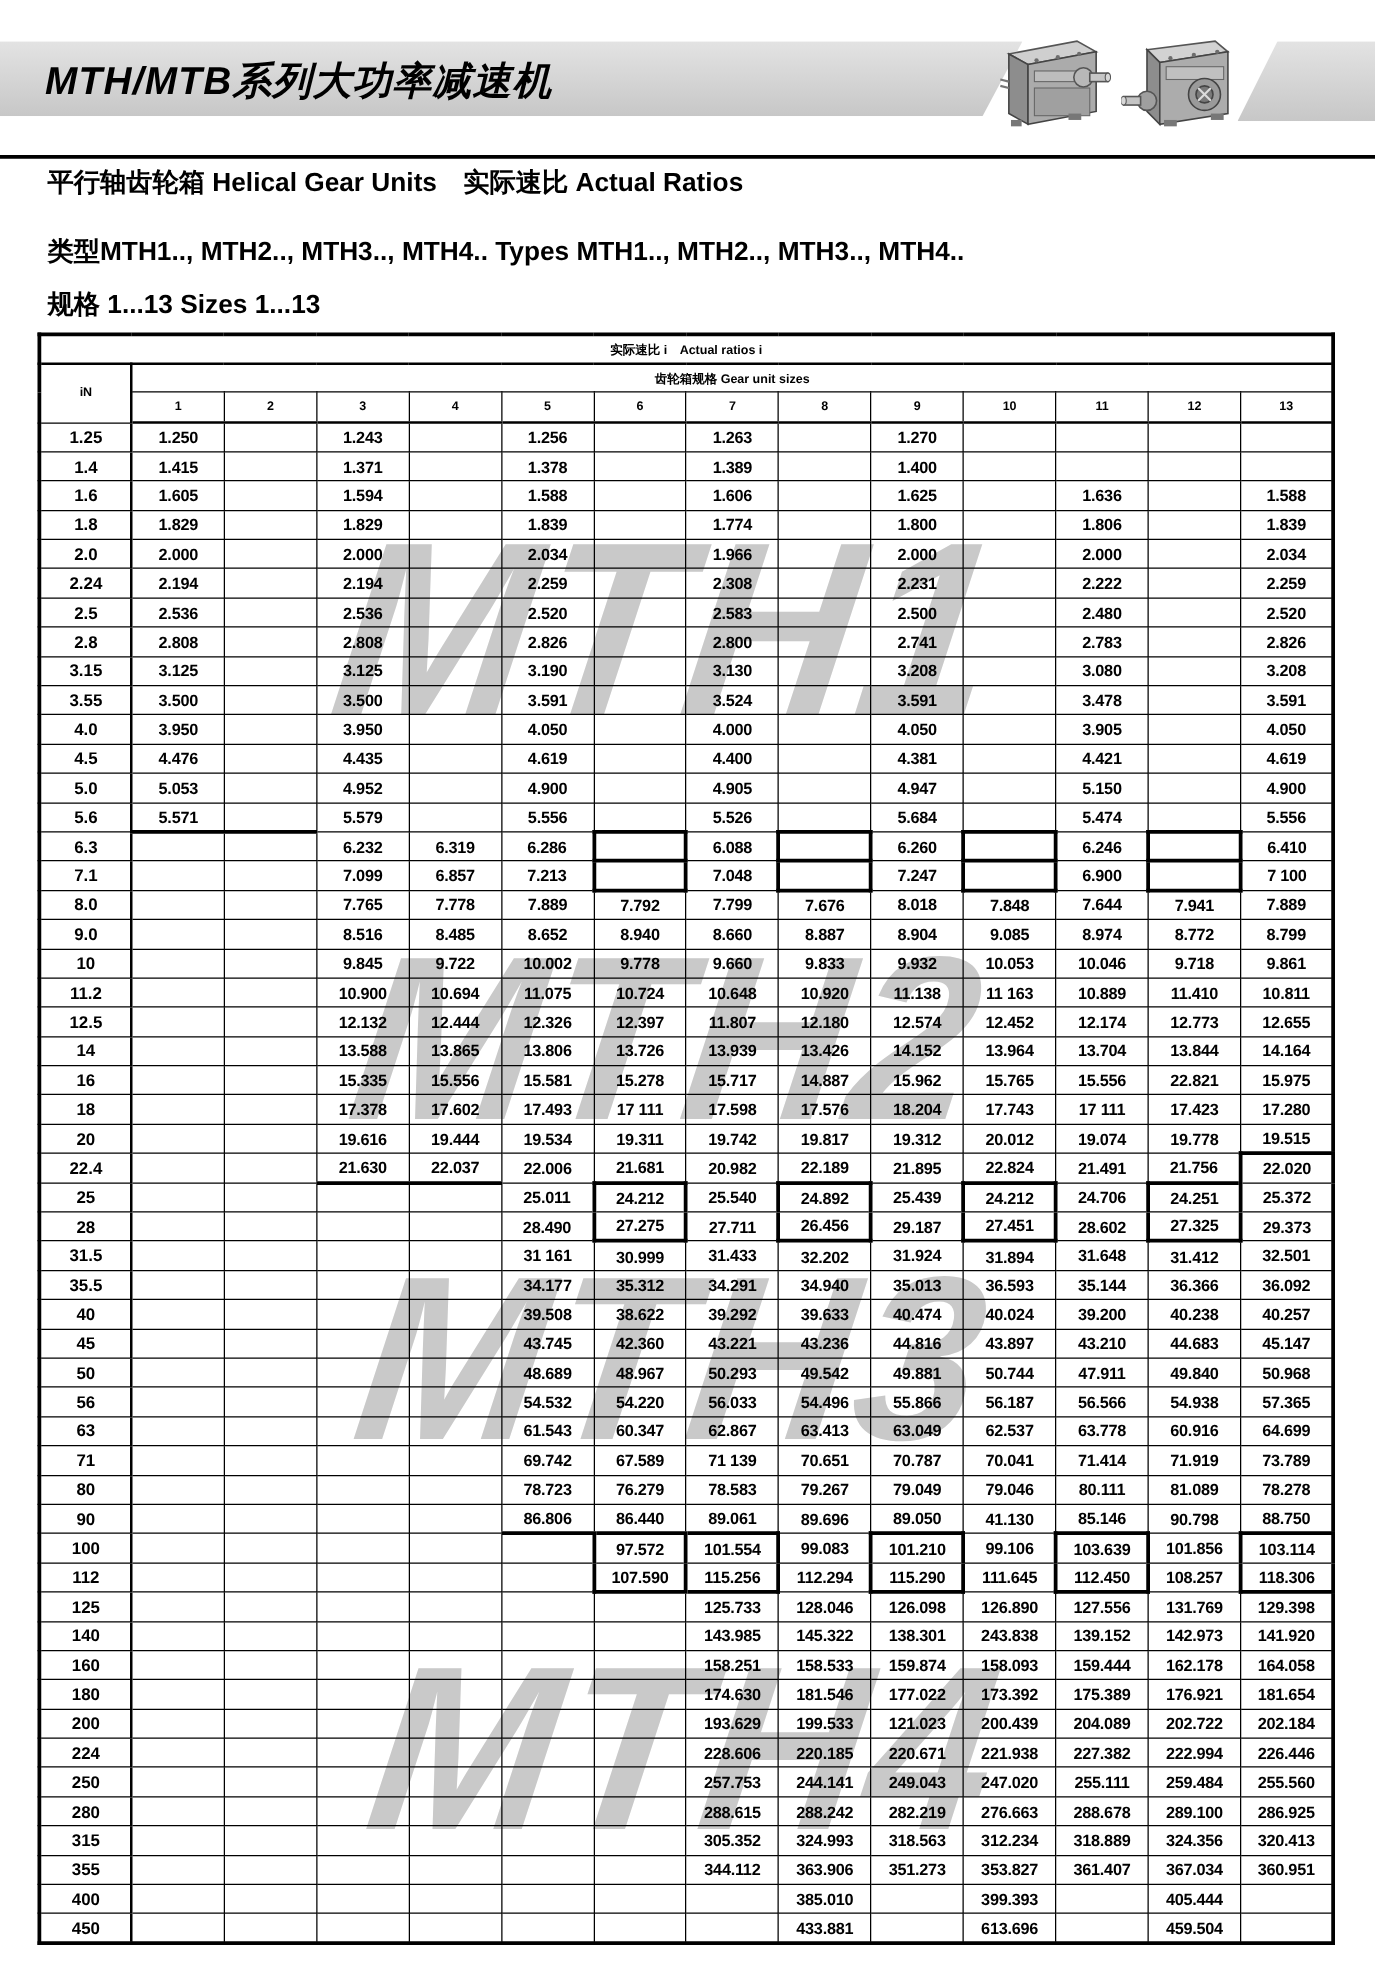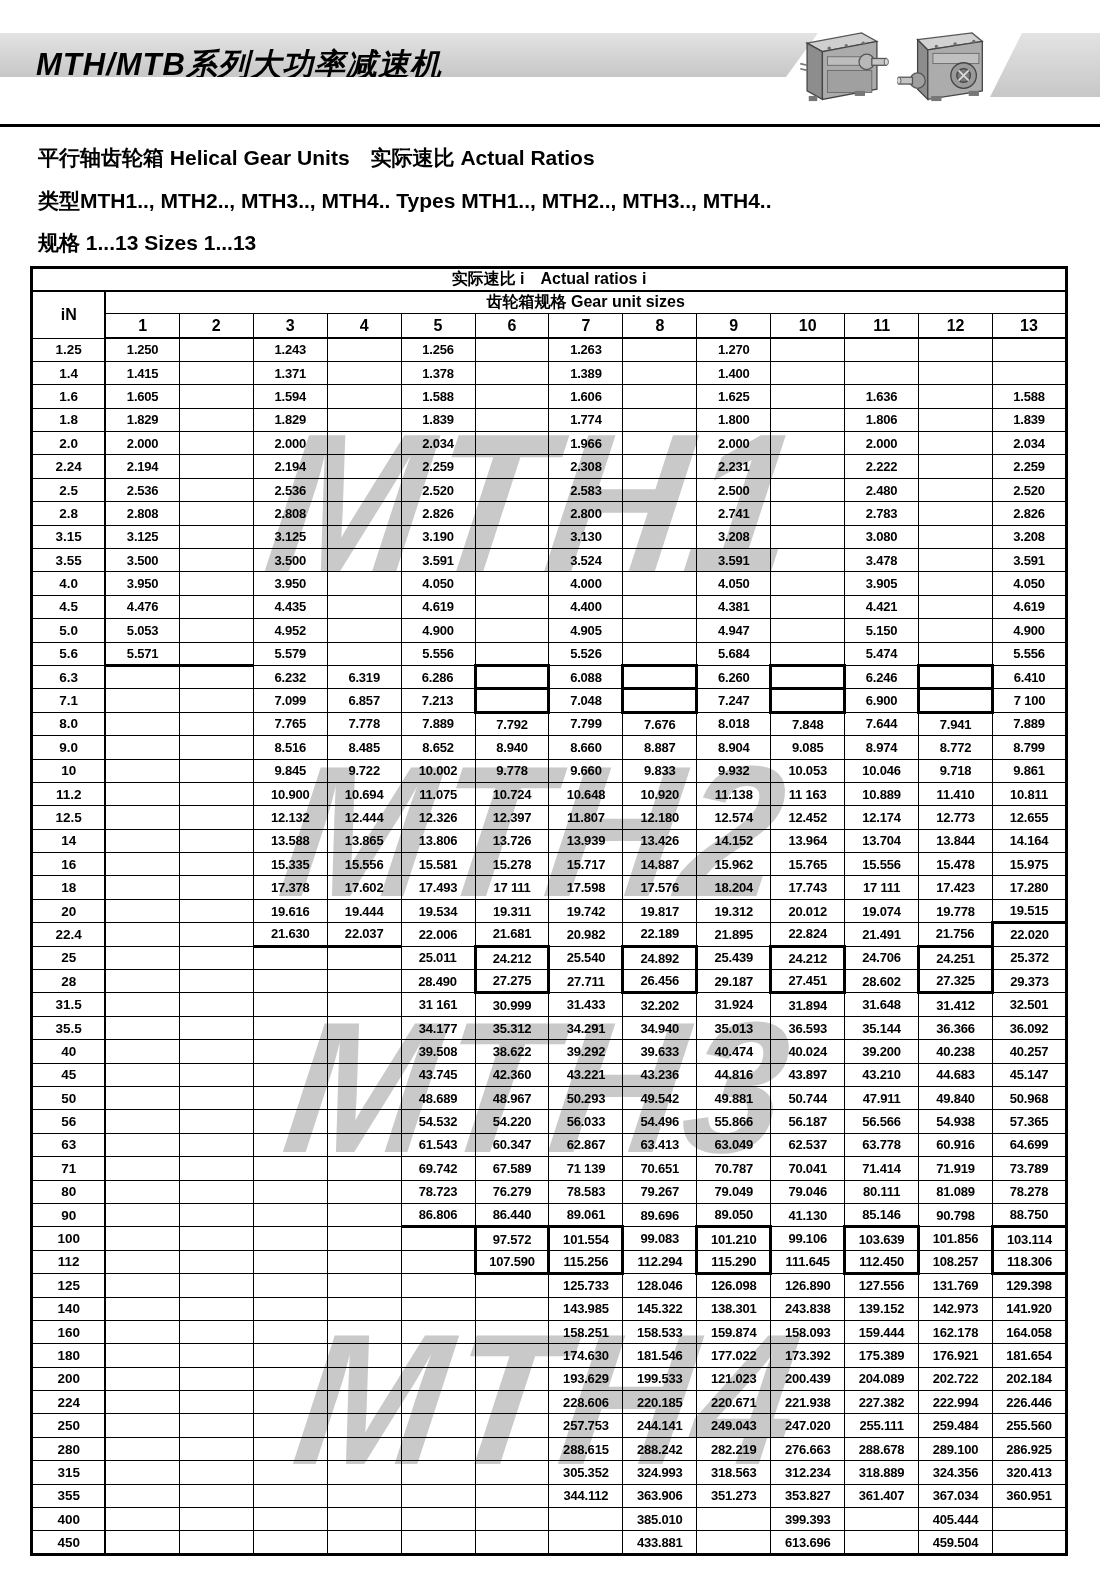--- a/index.html
+++ b/index.html
@@ -1,42 +1,42 @@
 <!DOCTYPE html>
 <html><head>
 <meta charset="utf-8">
 <style>
   html,body{margin:0;padding:0;background:#ffffff;}
   body{width:1100px;height:1583px;font-family:"Liberation Sans",sans-serif;color:#000;}
   .page{position:relative;width:1100px;height:1583px;background:#fff;overflow:hidden;}
 
   
   .banner{position:absolute;top:33px;left:0;width:1100px;height:64px;}
-  .band-left{position:absolute;left:0;top:0;width:818px;height:44px;
+  .band-left{position:absolute;left:0;top:0;width:818px;height:60px;
     background:linear-gradient(180deg,#e3e3e3 0%,#c7c7c7 100%);
     clip-path:polygon(0 0,100% 0,calc(100% - 32px) 100%,0 100%);}
   .banner-title{font-size:31px;font-weight:bold;font-style:italic;line-height:64px;
     padding-left:36px;letter-spacing:1px;white-space:nowrap;}
   .band-right{position:absolute;left:990px;top:0;width:110px;height:64px;
     background:linear-gradient(180deg,#e3e3e3 0%,#c7c7c7 100%);
     clip-path:polygon(32px 0,100% 0,100% 100%,0 100%);}
   .gearboxes{position:absolute;left:795px;top:-12px;width:200px;height:92px;display:flex;gap:8px;}
   .gb{width:94px;height:92px;}
 
   
   .rule{position:absolute;top:124px;left:0;width:1100px;height:3px;background:#000;}
   .titles p{position:absolute;left:38px;margin:0;font-weight:bold;font-size:21px;white-space:nowrap;}
-  .t1{top:144px;} .t2{top:187px;} .t3{top:229px;}
+  .t1{top:132px;} .t2{top:187px;} .t3{top:229px;}
 
   
   .twrap{position:absolute;left:30px;top:266px;width:1040px;}
   table{border-collapse:collapse;table-layout:fixed;width:1038px;border:3px solid #000;}
   th,td{border:1.5px solid #000;padding:0;text-align:center;vertical-align:middle;
     font-weight:bold;overflow:hidden;white-space:nowrap;}
-  thead th{font-size:16px;}
+  thead th{font-size:10px;}
   .h1row th{height:21px;border-bottom-width:2px;}
   .h2row th{height:21px;}
   .h3row th{height:23px;border-bottom-width:2.5px;}
   tbody tr{height:23.4px;}
   tbody th{font-size:13.5px;}
   tbody td{font-size:13px;letter-spacing:-0.2px;}
   .col-in{width:78px;border-right-width:2px;}
   .hb-t{border-top-width:3px !important;}
   .hb-r{border-right-width:3px !important;}
   .hb-b{border-bottom-width:3px !important;}
@@ -489,21 +489,21 @@
             <td></td>
             <td>15.335</td>
             <td>15.556</td>
             <td>15.581</td>
             <td>15.278</td>
             <td>15.717</td>
             <td>14.887</td>
             <td>15.962</td>
             <td>15.765</td>
             <td>15.556</td>
-            <td>15.478</td>
+            <td>22.821</td>
             <td>15.975</td>
           </tr>
           <tr>
             <th class="col-in">18</th>
             <td></td>
             <td></td>
             <td>17.378</td>
             <td>17.602</td>
             <td>17.493</td>
             <td>17 111</td>

